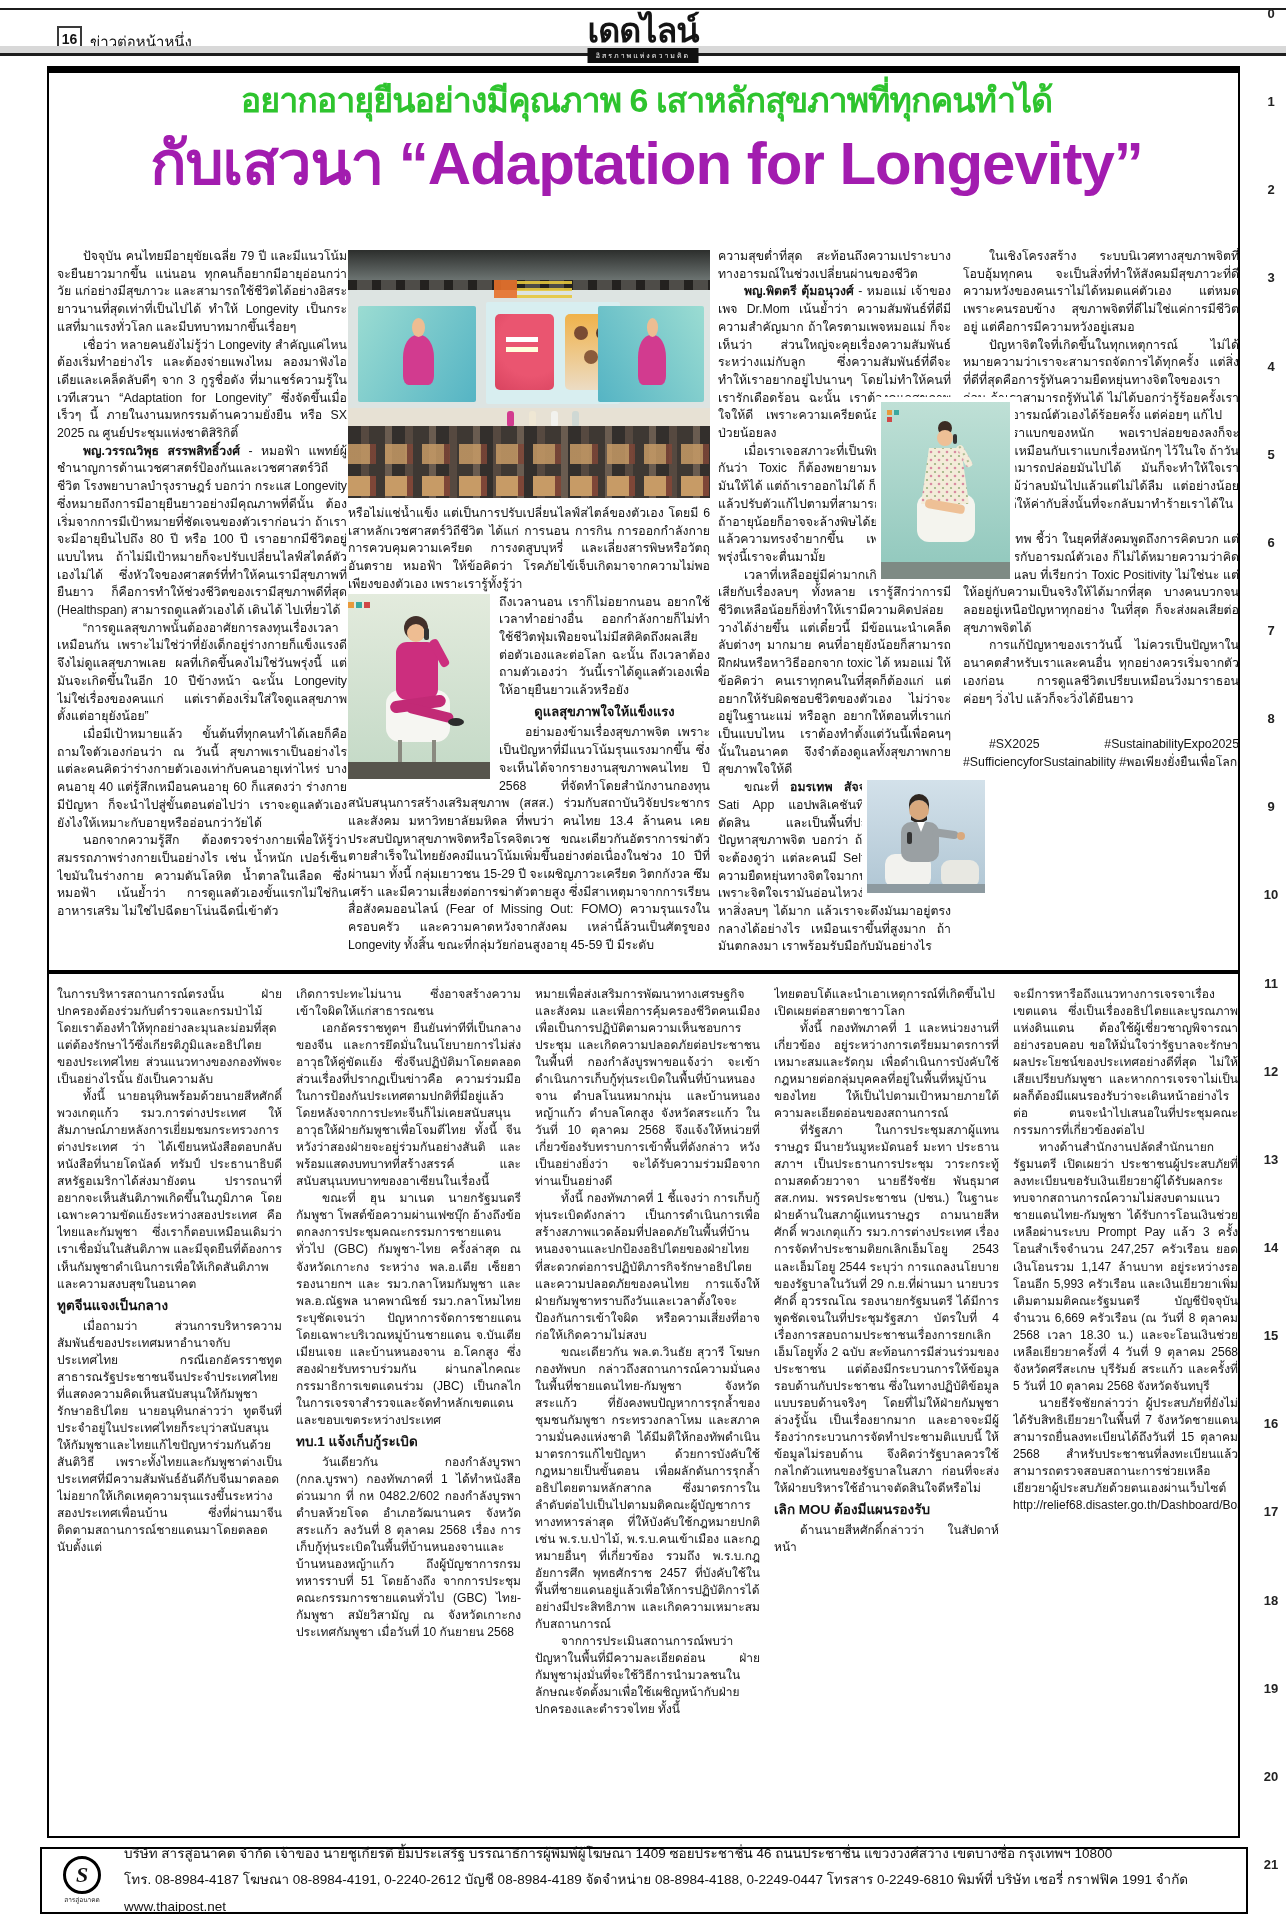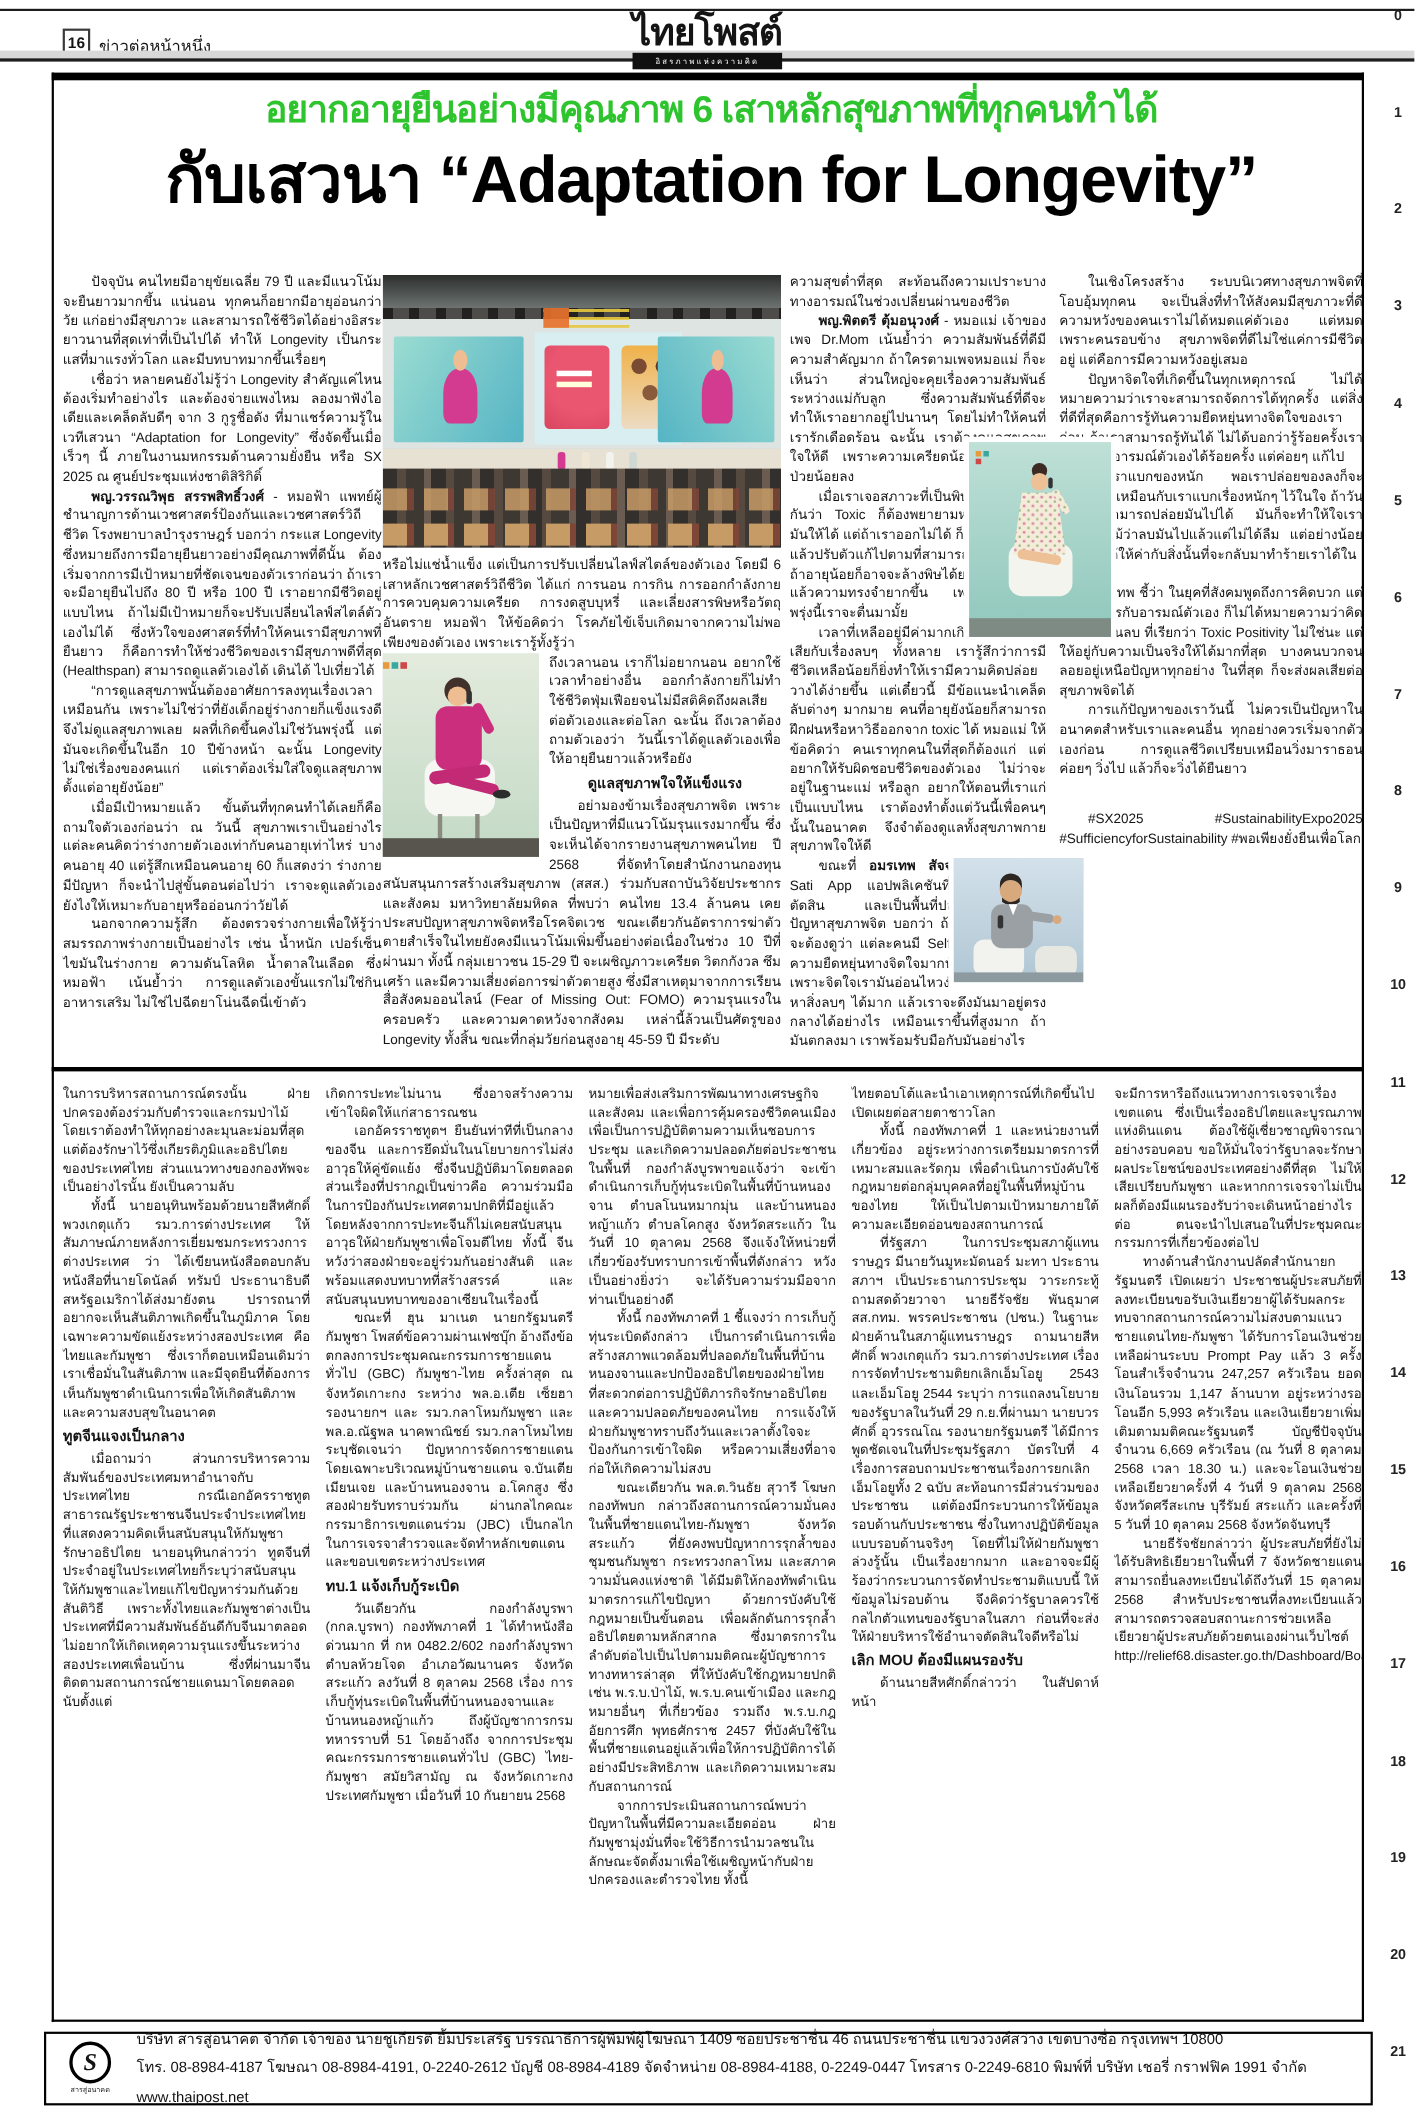--- a/index.html
+++ b/index.html
@@ -24,21 +24,21 @@
   .frame-top { left:47px; top:66px; width:1193px; height:7px; background:#000; }
   .frame-left { left:47px; top:66px; width:2px; height:1772px; background:#000; }
   .frame-right { left:1238px; top:66px; width:2px; height:1772px; background:#000; }
   .divider-mid { left:47px; top:970px; width:1193px; height:4px; background:#000; }
   .divider-bot { left:47px; top:1836px; width:1193px; height:2px; background:#000; }
 
   
   .headline1 { left:55px; top:82px; width:1183px; text-align:center;
                font-size:34px; font-weight:bold; color:#2ec42e; letter-spacing:-1px; line-height:1.1; }
   .headline2 { left:55px; top:132px; width:1183px; text-align:center;
-               font-size:60px; font-weight:bold; color:#000000; letter-spacing:-1px; line-height:1.05; }
+               font-size:60px; font-weight:bold; color:#a21caf; letter-spacing:-1px; line-height:1.05; }
 
   
   .news { font-size:12.3px; line-height:1.44; text-align:justify; overflow:hidden; }
   .news p, .news2 p { text-indent:26px; margin:0; }
   .para.t-cont { text-indent:0; }
   .para.t-sub { text-indent:0; font-weight:bold; font-size:13px; text-align:center; padding:3px 0; }
   .news2 .para.t-sub { text-align:left; font-size:13.5px; }
   .para .lead { font-weight:bold; }
   .para.t-hash { text-indent:26px; margin-top:28px; }
 
@@ -117,21 +117,21 @@
   .ruler { right:2px; top:6px; width:26px; height:1866px; display:flex; flex-direction:column;
            justify-content:space-between; align-items:center; font-size:13px; font-weight:bold; color:#222; }
 </style>
 </head>
 <body>
 
 <div class="abs topline"></div>
 <div class="abs pagenum-box">16</div>
 <div class="abs section-label">ข่าวต่อหน้าหนึ่ง</div>
 <div class="abs masthead-wrap">
-  <div class="masthead">ไทยโพสต์</div>
+  <div class="masthead">เดดไลน์</div>
   <div class="masthead-tagline">อิสรภาพแห่งความคิด</div>
 </div>
 <div class="abs band-gray"></div>
 <div class="abs band-black"></div>
 
 <div class="abs frame-top"></div>
 <div class="abs frame-left"></div>
 <div class="abs frame-right"></div>
 <div class="abs divider-mid"></div>
 <div class="abs divider-bot"></div>

